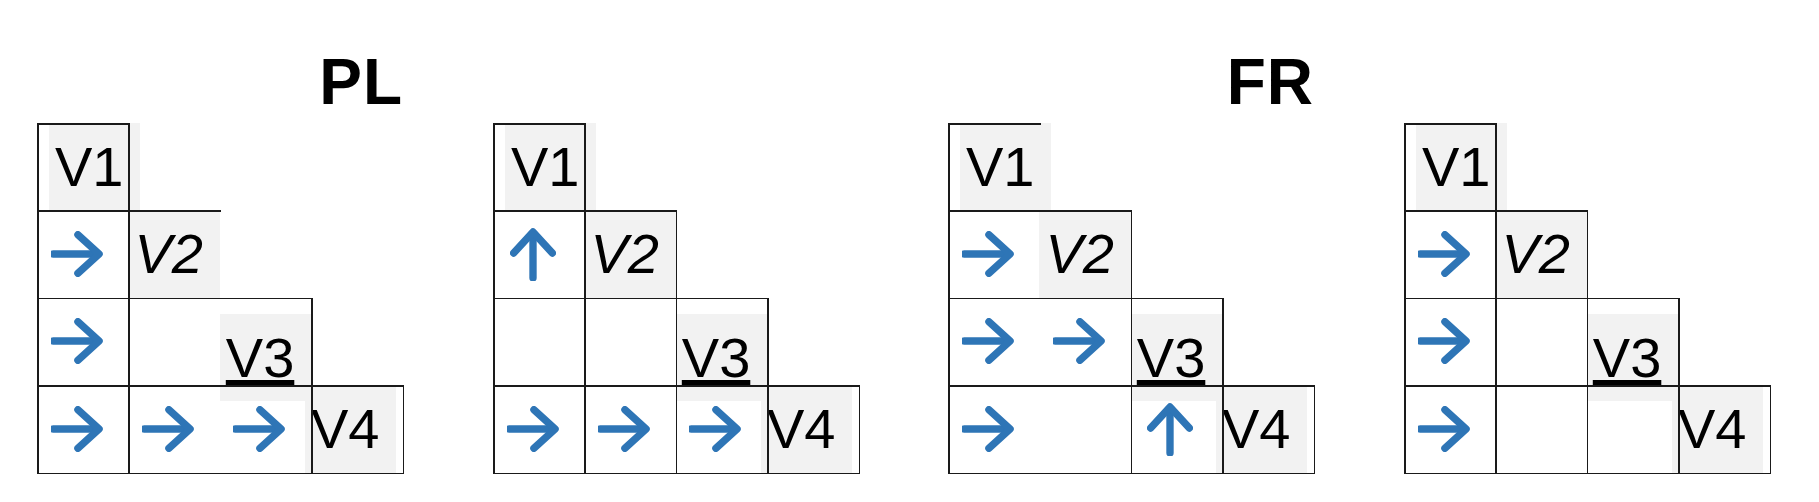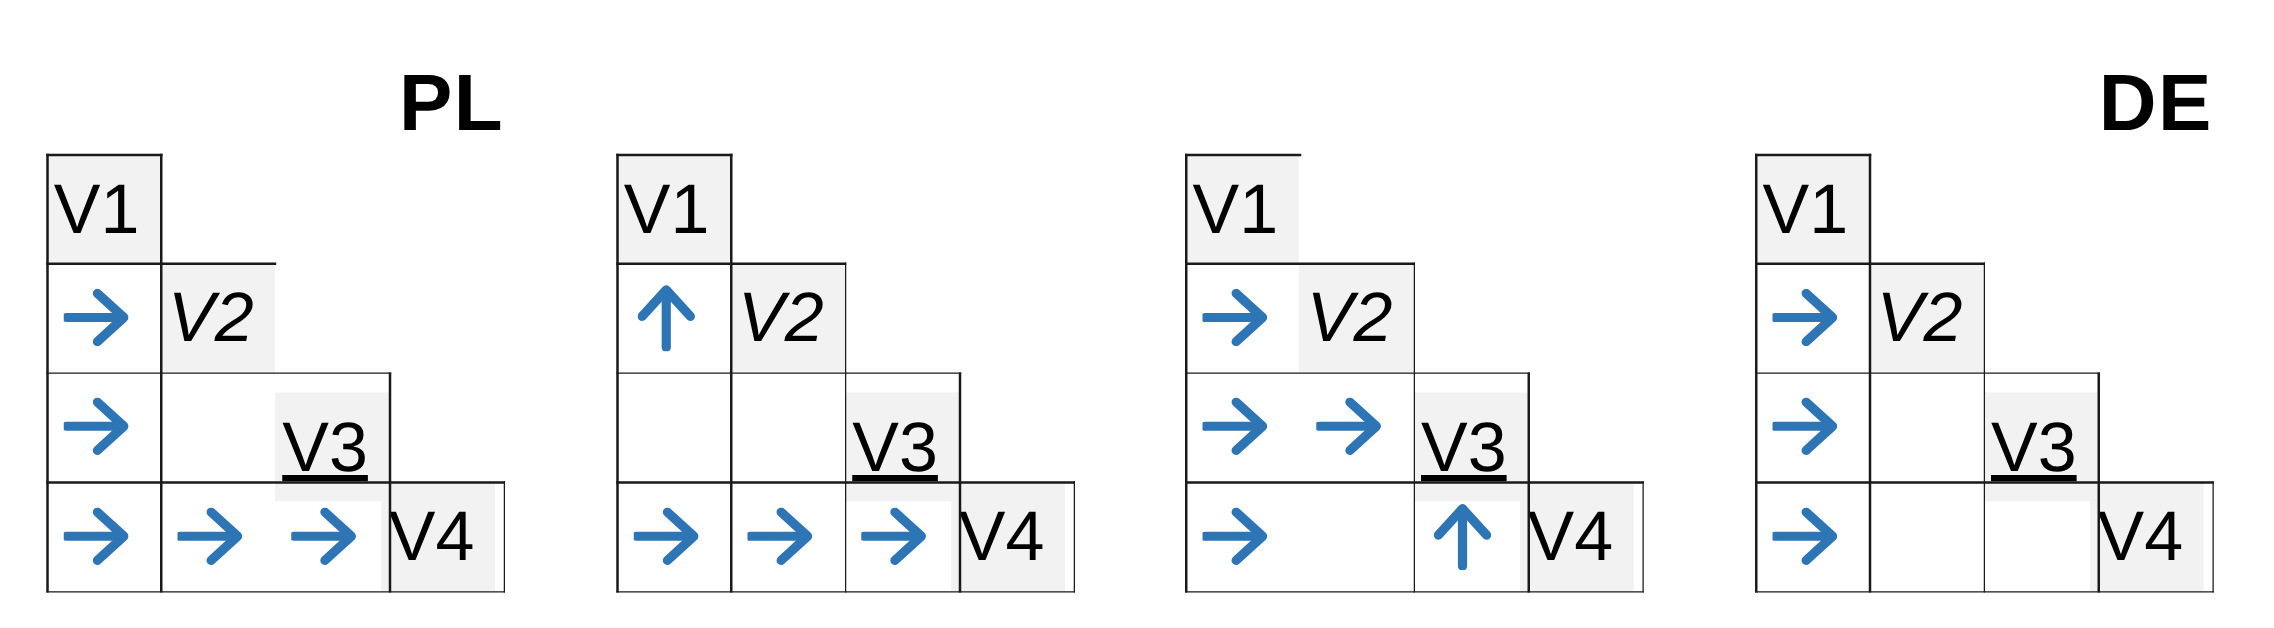--- a/index.html
+++ b/index.html
@@ -20,21 +20,21 @@
     position:absolute; top:50px; left:0; width:366px;
     text-align:right; font-weight:bold; font-size:64px; line-height:64px;
     color:var(--text); letter-spacing:1px;
   }
   .grid{position:absolute; top:123px; left:0; width:368px; height:352px;}
   
   .shade{
     position:absolute; width:91.4px; height:87.4px; background:var(--shade);
     display:flex; align-items:center;
   }
-  .s0{left:0;top:0;} .s1{left:91.4px;top:87.4px;font-style:italic;}
+  .s0{left:12px;top:0;} .s1{left:91.4px;top:87.4px;font-style:italic;}
   .s2{left:182.8px;top:191px;text-decoration:underline;} .s3{left:268px;top:262.2px;}
   .lbl{font-size:56px; color:var(--text); padding-left:6px; line-height:1;}
   
   .acell{
     position:absolute; width:91.4px; height:87.4px;
     display:flex; align-items:center; justify-content:center;
   }
   .acell svg{transform:translateX(-6px); display:block;}
   .c10{left:0;top:87.4px;}
   .c20{left:0;top:174.8px;} .c21{left:91.4px;top:174.8px;}
@@ -163,20 +163,21 @@
       <div class="hl h4"></div>
       <div class="vl v0"></div>
       <div class="vl v1"></div>
       <div class="vl v2"></div>
       <div class="vl v3"></div>
       <div class="vl v4"></div>
     </div>
   </div>
 
   <div class="panel" style="left:948px">
+    <div class="title">FR</div>
     <div class="grid">
       <div class="shade s0">
           <span class="lbl">V1</span>
         </div>
       <div class="shade s1">
           <span class="lbl">V2</span>
         </div>
       <div class="shade s2">
           <span class="lbl">V3</span>
         </div>
@@ -220,21 +221,20 @@
       <div class="hl h3"></div>
       <div class="hl h4"></div>
       <div class="vl v0"></div>
       <div class="vl v2"></div>
       <div class="vl v3"></div>
       <div class="vl v4"></div>
     </div>
   </div>
 
   <div class="panel" style="left:1404px">
-    <div class="title">DE</div>
     <div class="grid">
       <div class="shade s0">
           <span class="lbl">V1</span>
         </div>
       <div class="shade s1">
           <span class="lbl">V2</span>
         </div>
       <div class="shade s2">
           <span class="lbl">V3</span>
         </div>

